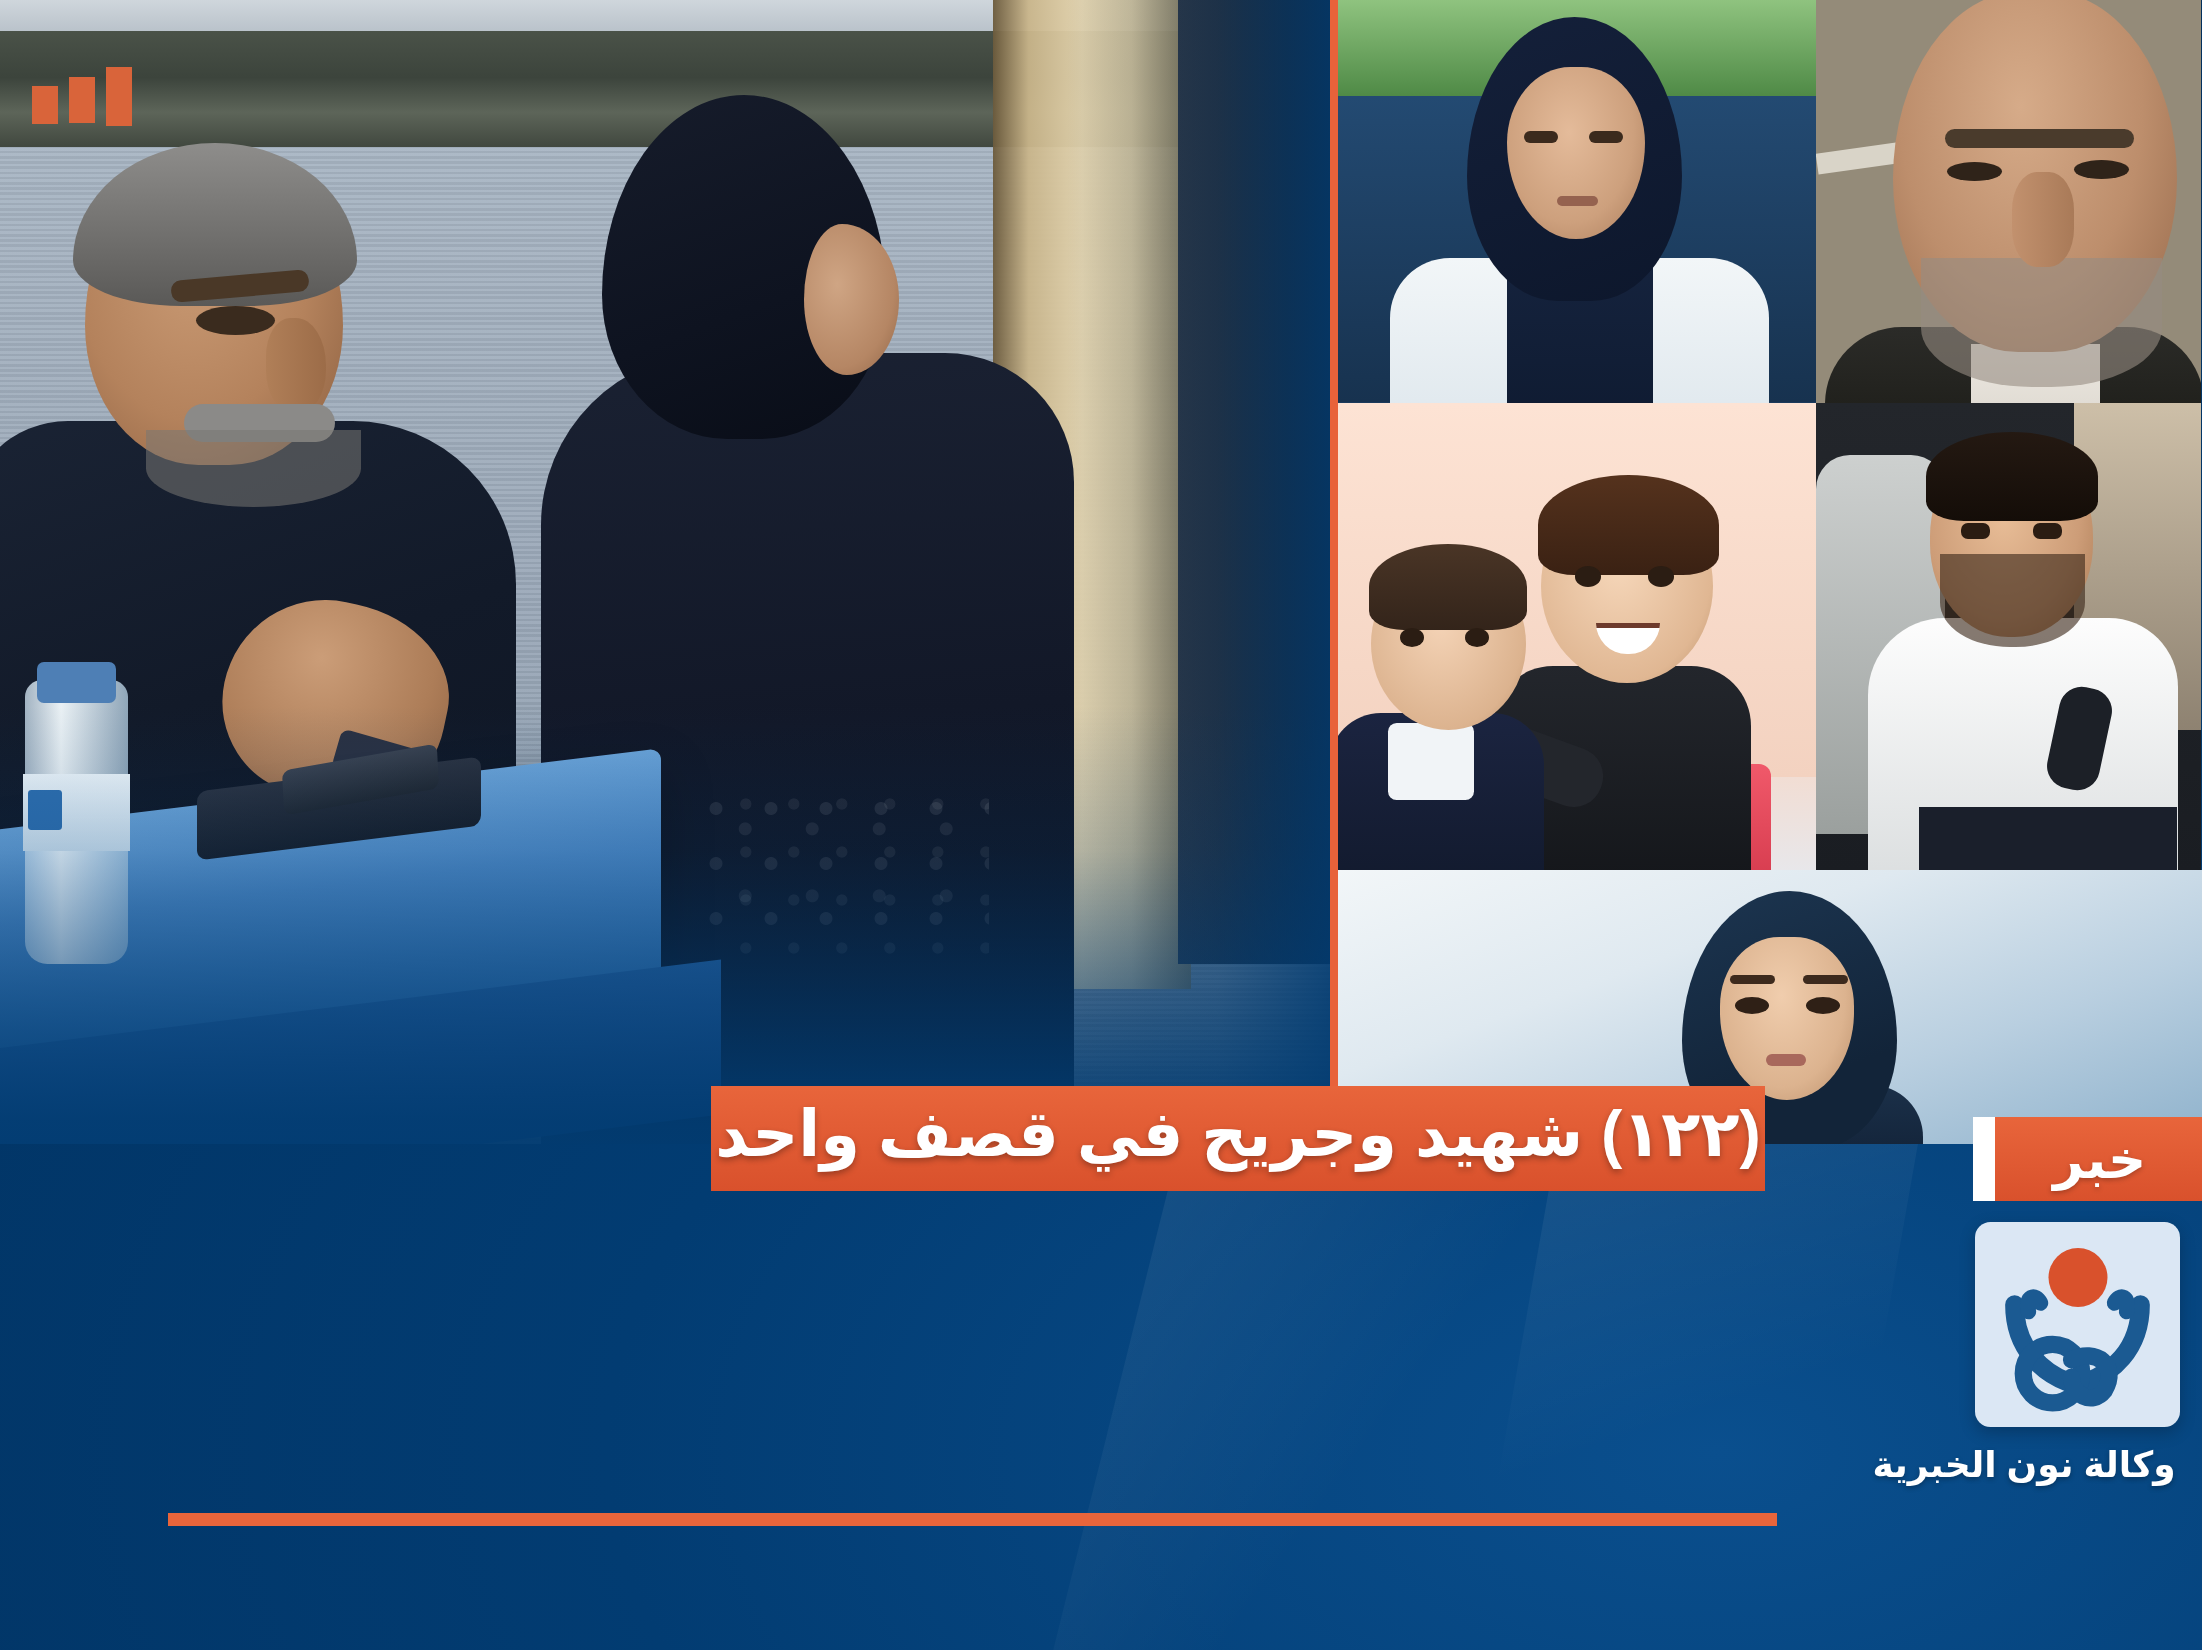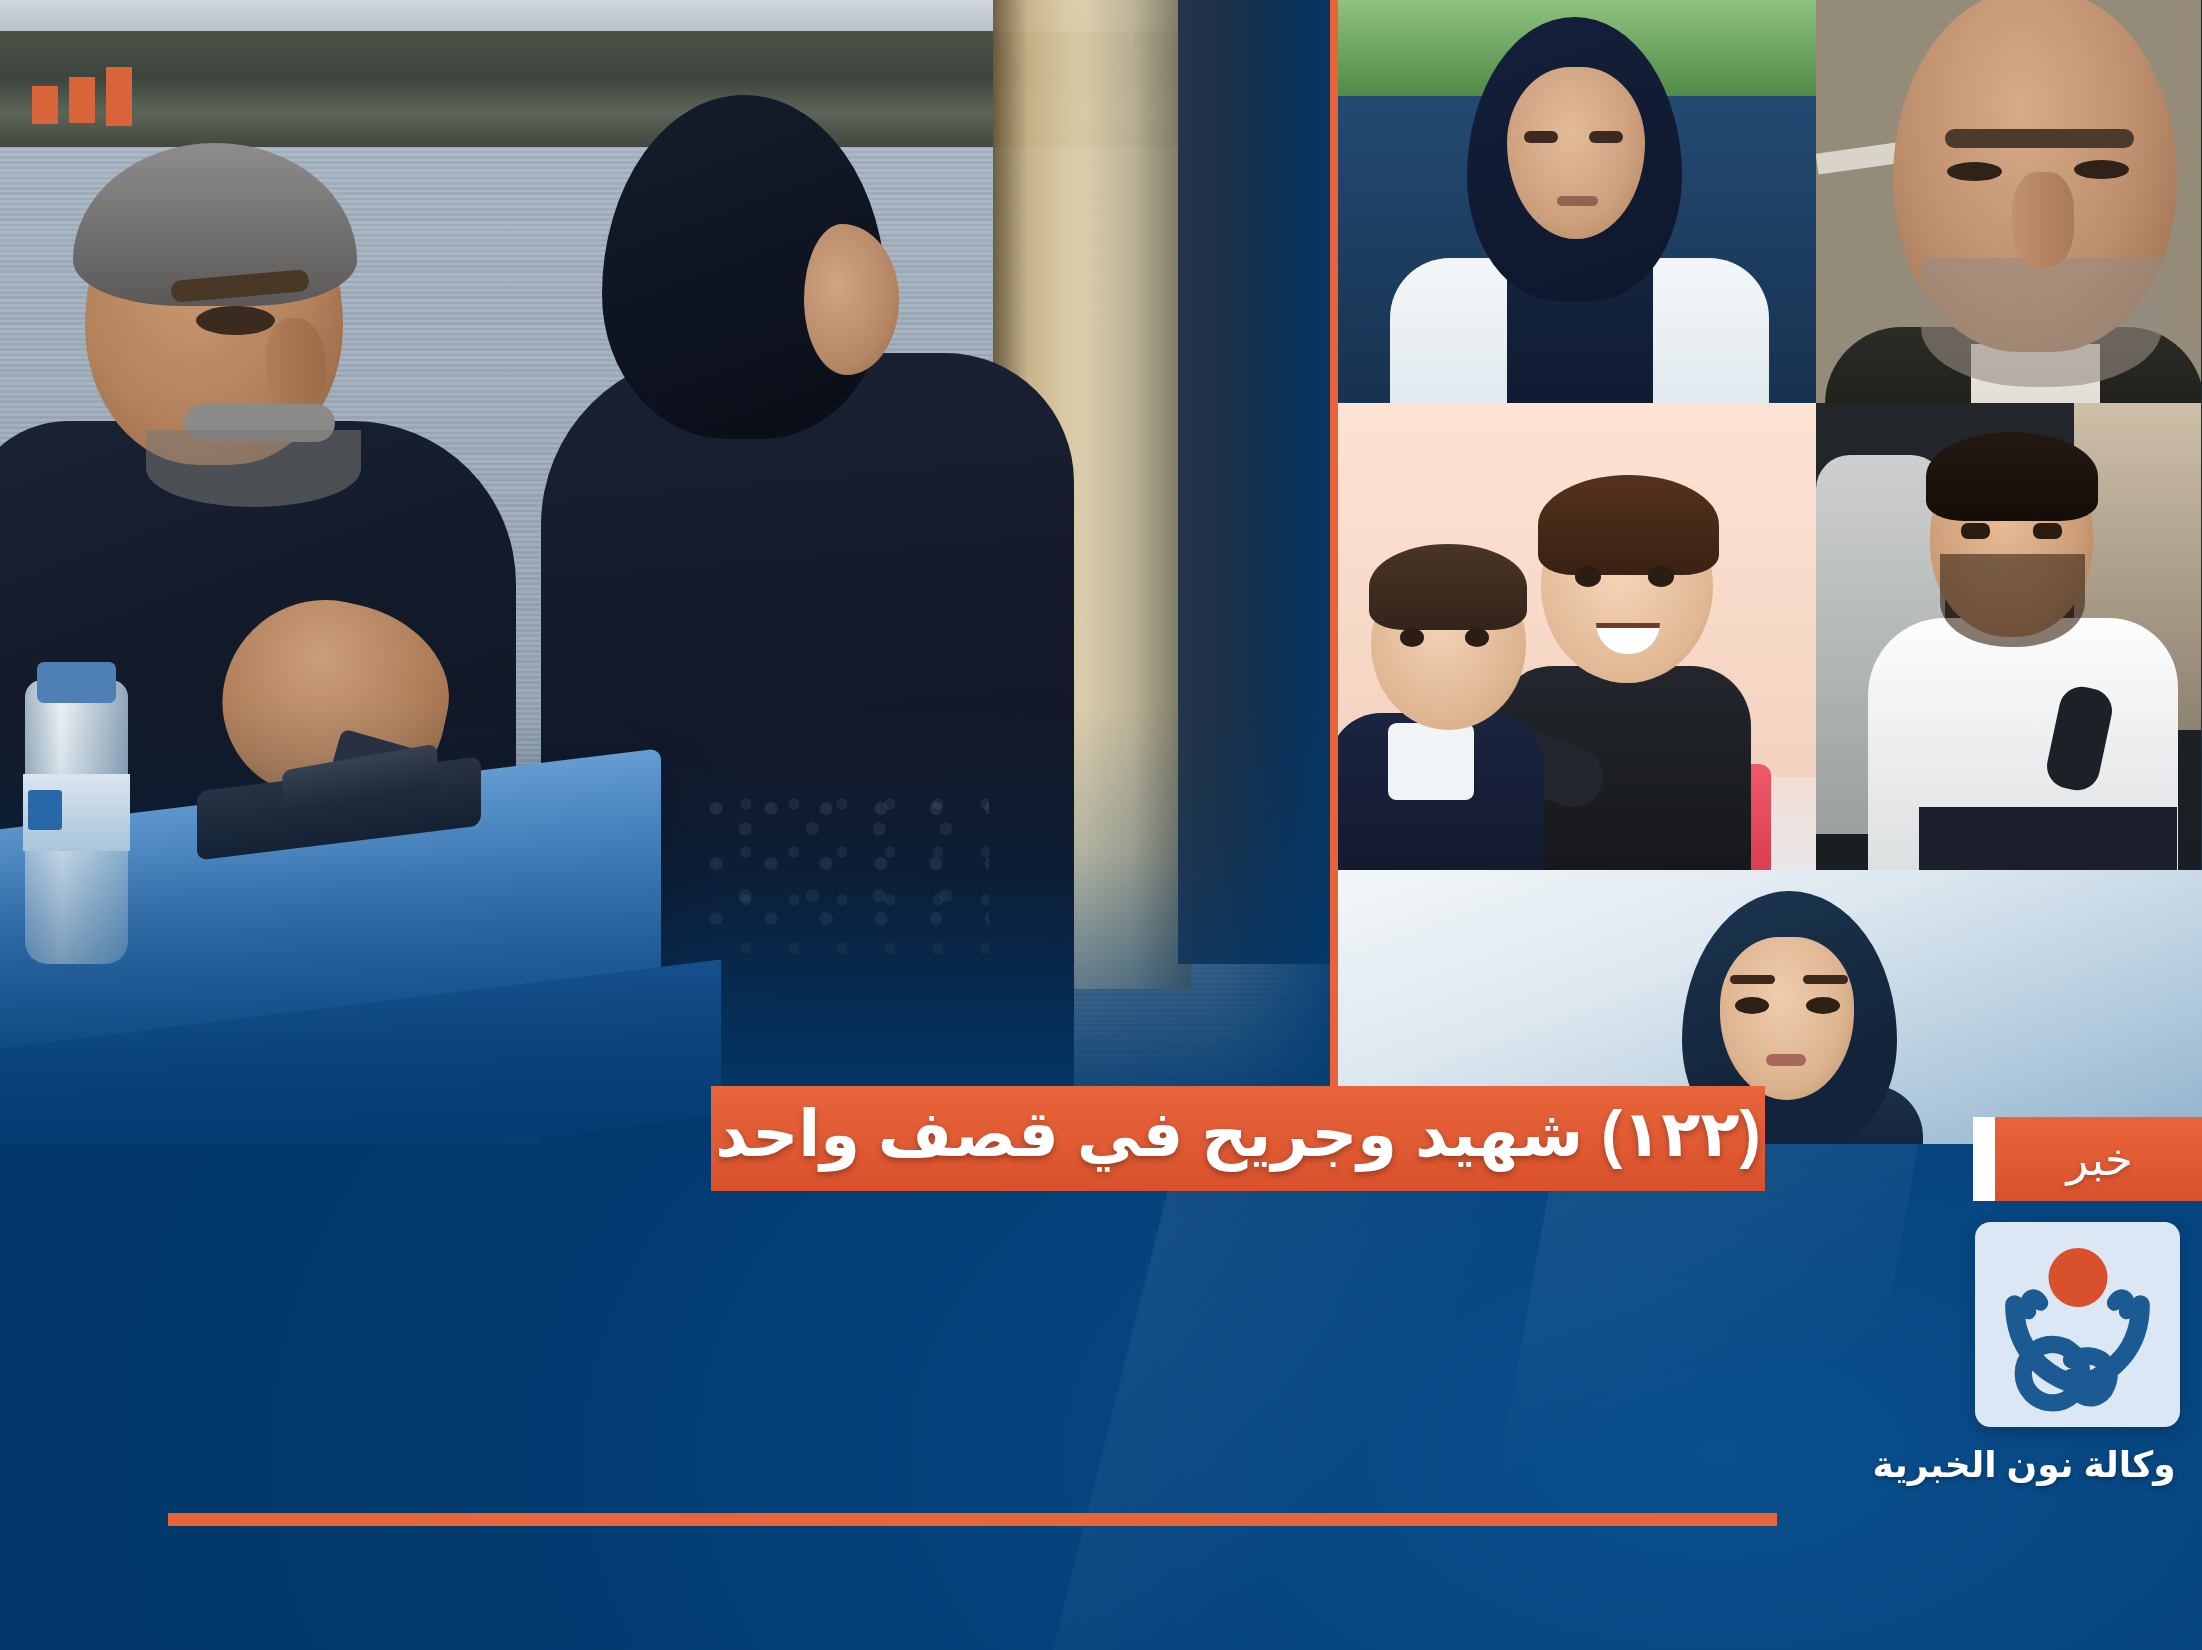--- a/index.html
+++ b/index.html
@@ -358,21 +358,21 @@
   .brand-badge-row {
     position:relative; width:231px; height:84px; margin-left:auto;
     display:flex; align-items:stretch;
   }
   .badge-bar { width:22.4px; background:#ffffff; }
   .badge-box {
     flex:1; background:linear-gradient(180deg,#e8653b,#d9512c);
     display:flex; align-items:center; justify-content:center;
   }
   .badge-box span {
-    color:#fff; font-size:45px; font-weight:normal; letter-spacing:1.7px;
+    color:#fff; font-size:53px; font-weight:bold; letter-spacing:1.7px;
     text-shadow:0 1.7px 5.2px rgba(0,0,0,.25);
   }
   .brand-logo {
     width:205px; height:205px; margin: 20.6px 24px 0 auto;
     background: #dbe7f4;
     border-radius: 15.5px;
     position:relative;
     box-shadow: 0 5.2px 15.5px rgba(0,0,0,.22);
   }
   .brand-logo .dot {

